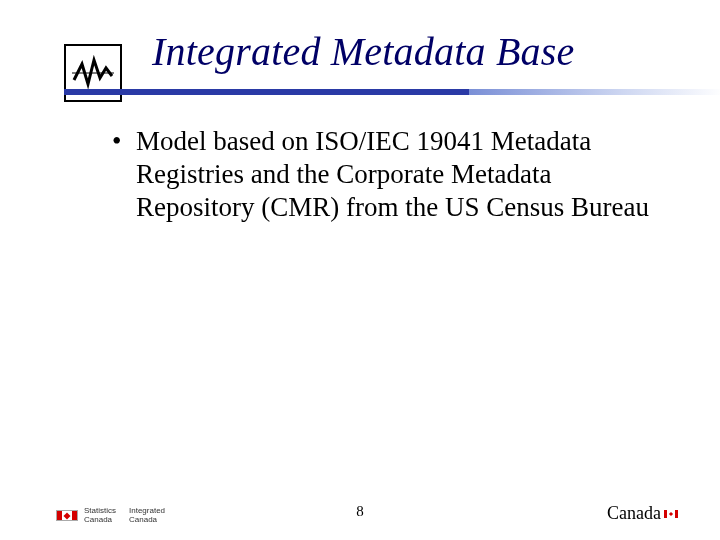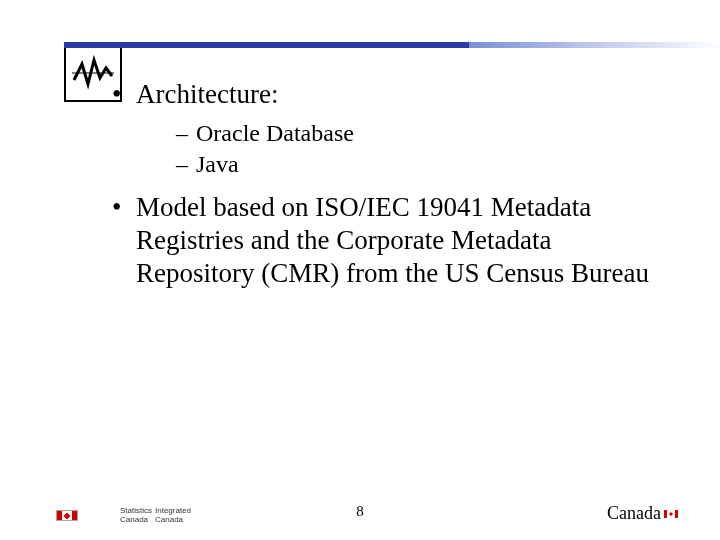--- a/index.html
+++ b/index.html
@@ -23,21 +23,21 @@
   .b2 > li::before { content: "–"; position: absolute; left: 0; top: 0; }
 
   .footer { position: absolute; left: 0; bottom: 14px; width: 720px; height: 30px; }
   .page-num { position: absolute; left: 0; width: 100%; text-align: center; font-size: 15px; color: #000; bottom: 6px; }
   .stat-left { position: absolute; left: 56px; bottom: 2px; display: flex; align-items: center; gap: 6px; }
   .flag { width: 22px; height: 11px; position: relative; background: #fff; border: 0.5px solid #aaa; }
   .flag::before, .flag::after { content: ""; position: absolute; top: 0; bottom: 0; width: 5px; background: #d40000; }
   .flag::before { left: 0; }
   .flag::after { right: 0; }
   .flag .leaf { position: absolute; left: 50%; top: 50%; width: 5px; height: 5px; background: #d40000; transform: translate(-50%, -50%) rotate(45deg); }
-  .stat-text { font-family: Arial, Helvetica, sans-serif; font-size: 8px; line-height: 1.05; color: #333; display: flex; gap: 3px; margin-left: 36px; }
+  .stat-text { font-family: Arial, Helvetica, sans-serif; font-size: 8px; line-height: 1.05; color: #333; display: flex; gap: 13px; }
   .stat-text .col { display: flex; flex-direction: column; }
 
   .wordmark { position: absolute; right: 42px; bottom: 2px; display: flex; align-items: center; gap: 3px; }
   .wordmark .wm { font-family: "Times New Roman", serif; font-size: 18px; color: #000; }
   .wordmark .flag-sm { width: 14px; height: 8px; position: relative; background: #fff; }
   .wordmark .flag-sm::before, .wordmark .flag-sm::after { content: ""; position: absolute; top: 0; bottom: 0; width: 3px; background: #d40000; }
   .wordmark .flag-sm::before { left: 0; }
   .wordmark .flag-sm::after { right: 0; }
   .wordmark .flag-sm .leaf { position: absolute; left: 50%; top: 50%; width: 3px; height: 3px; background: #d40000; transform: translate(-50%, -50%) rotate(45deg); }
 </style>
@@ -47,35 +47,29 @@
 <div class="slide">
 
   <div class="header">
     <div class="logo-box">
       <svg viewBox="0 0 50 50">
         <rect x="0" y="0" width="50" height="50" fill="#fff"></rect>
         <line x1="4" y1="25" x2="46" y2="25" stroke="#000" stroke-width="1"></line>
         <polyline points="6,32 14,16 20,36 26,12 32,30 38,20 44,28" fill="none" stroke="#000" stroke-width="3" stroke-linejoin="miter"></polyline>
       </svg>
     </div>
+    <h1 class="title">Integrated Metadata Base</h1>
     <div class="rule">
       <div class="thick"></div>
         <div class="fade"></div>
     </div>
   </div>
 
   <div class="body">
     <ul class="b1">
-      <li>
-        <span>Architecture:</span>
-        <ul class="b2">
-          <li><span>Oracle Database</span></li>
-          <li><span>Java</span></li>
-        </ul>
-      </li>
       <li>
         <span>Model based on ISO/IEC 19041 Metadata Registries and the Corporate Metadata Repository (CMR) from the US Census Bureau</span>
       </li>
     </ul>
   </div>
 
   <div class="footer">
     <div class="stat-left">
       <div class="flag">
           <div class="leaf"></div>

